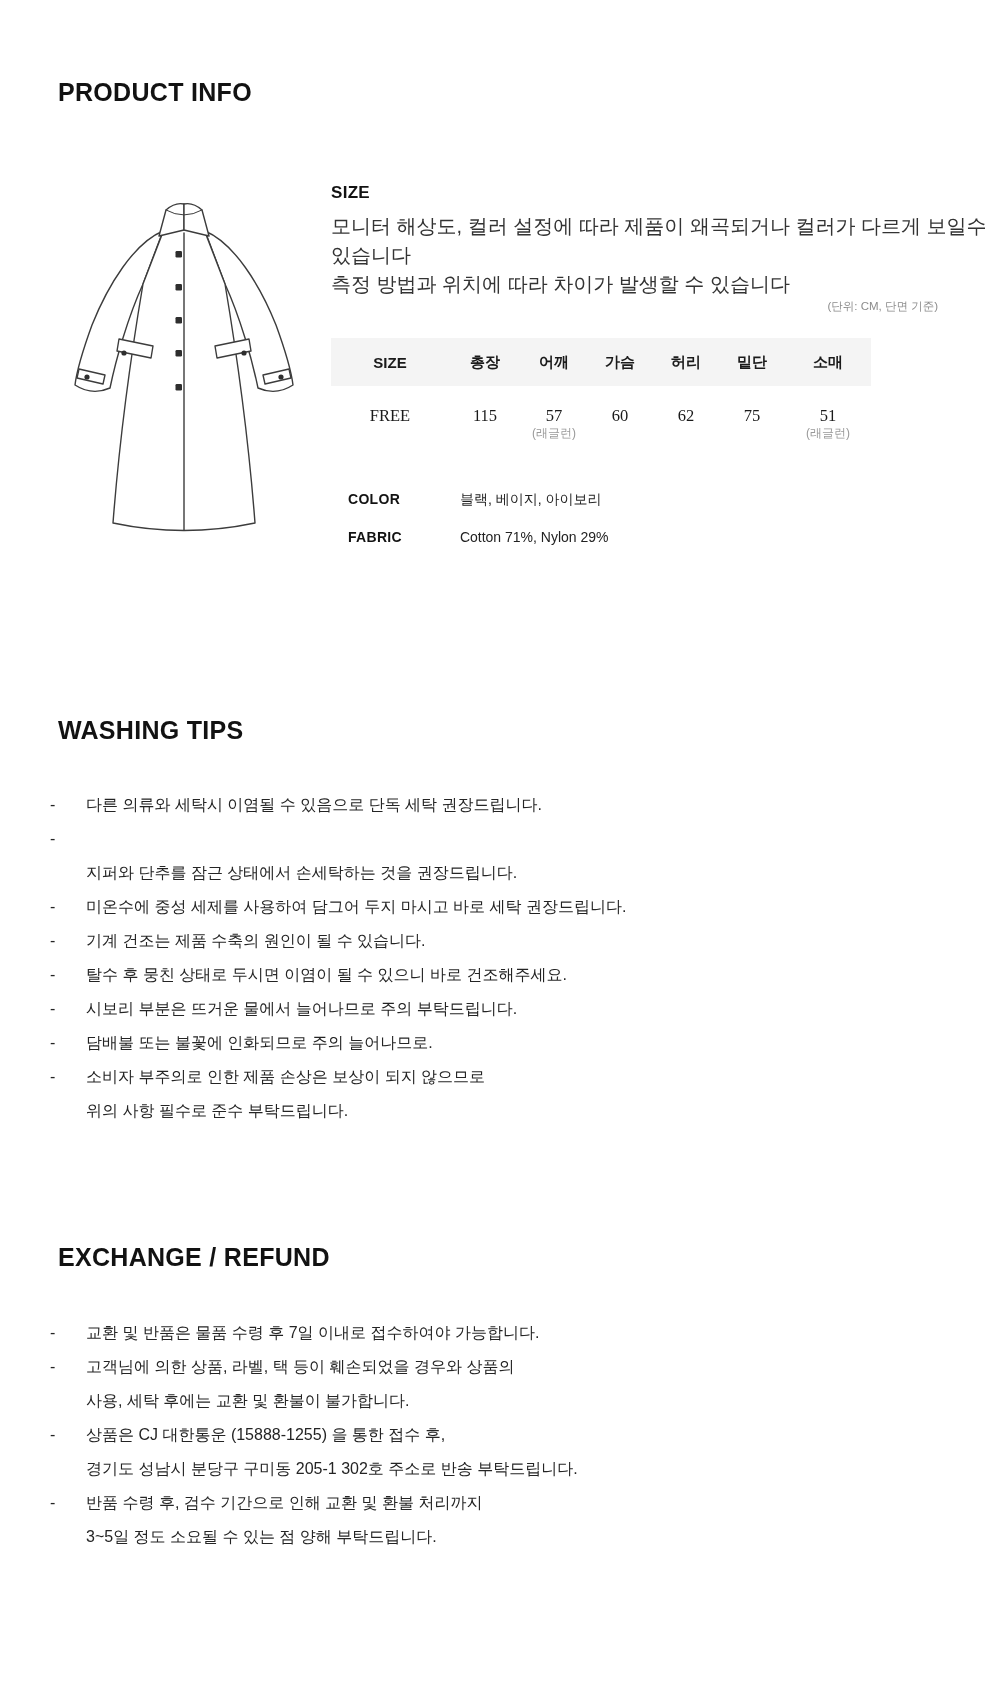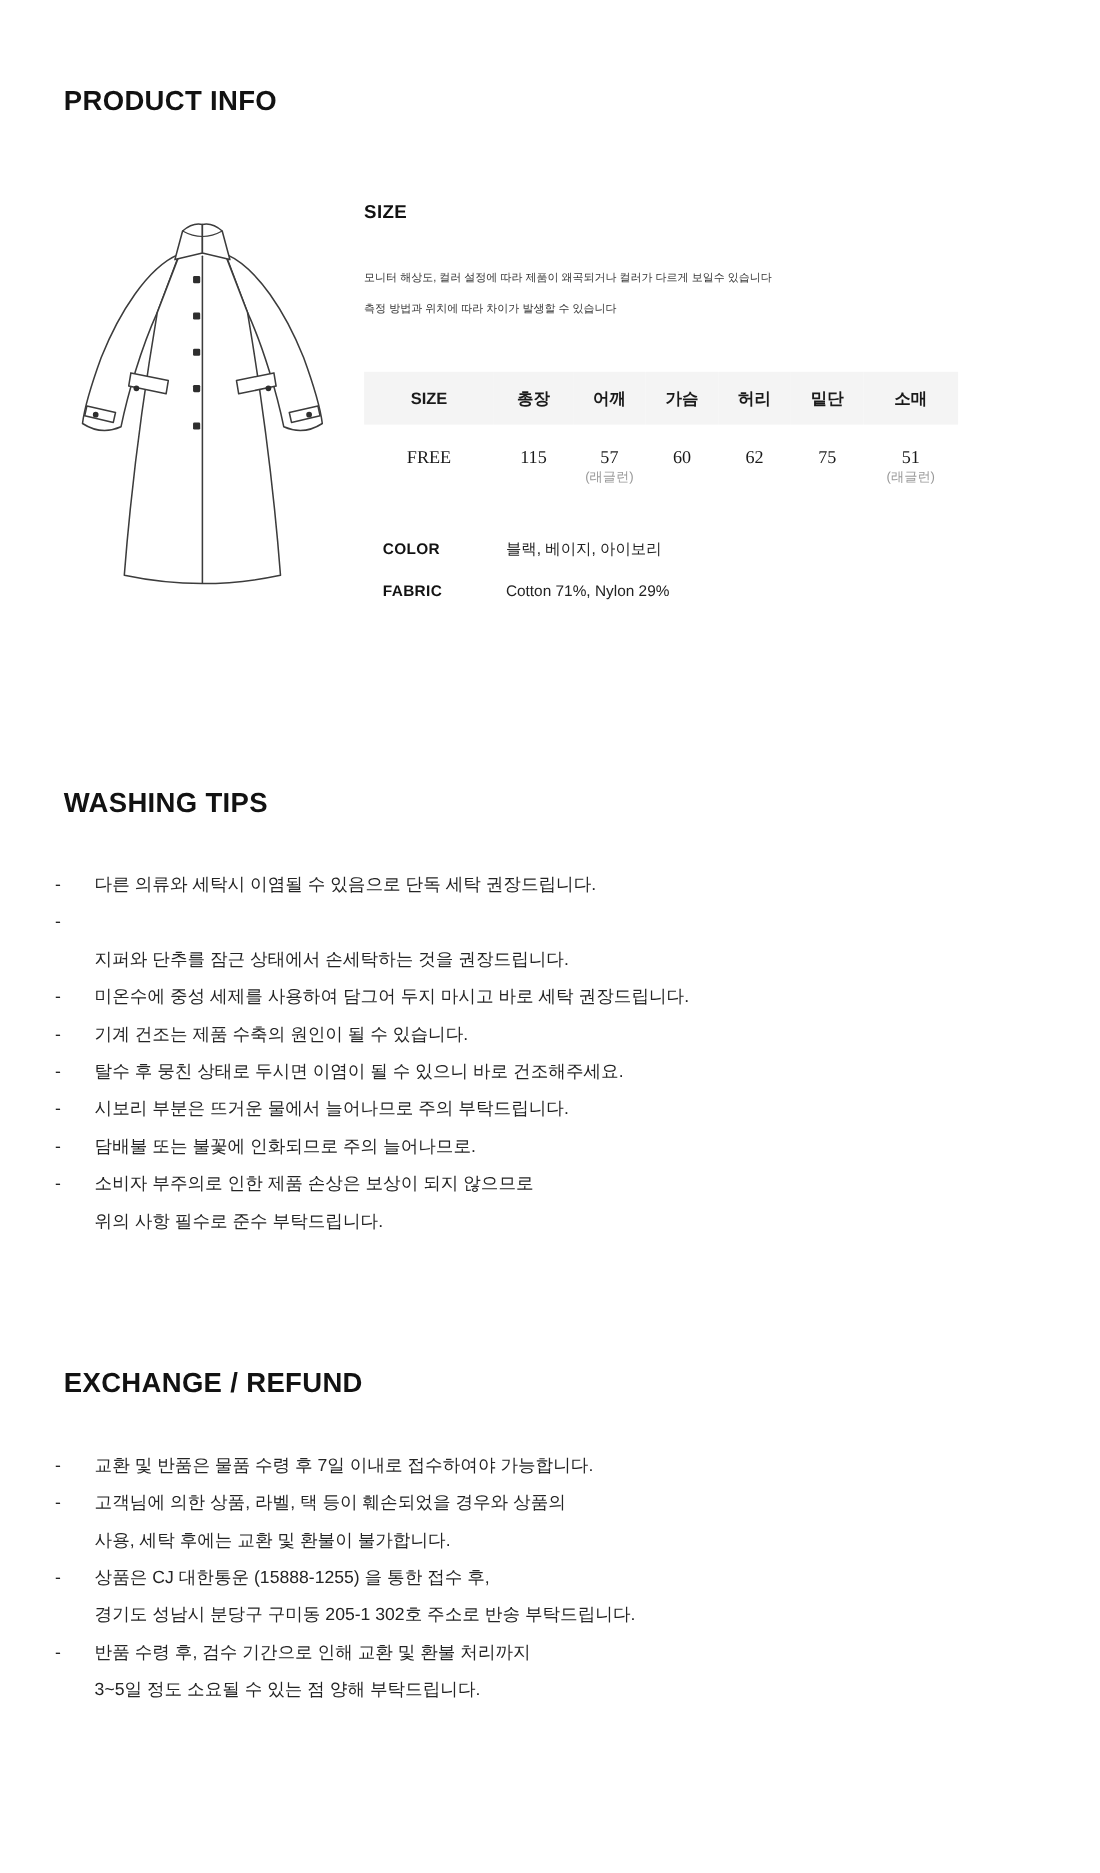--- a/index.html
+++ b/index.html
@@ -6,21 +6,21 @@
   body{font-family:"Liberation Sans",sans-serif;color:#222;}
   #page{position:relative;width:1000px;height:1703px;background:#ffffff;overflow:hidden;}
 
   .h-xl{font-size:25px;font-weight:800;color:#121212;letter-spacing:.3px;}
   .h-md{font-size:17px;font-weight:800;color:#121212;letter-spacing:.3px;}
 
   #product-title{position:absolute;left:58px;top:78px;}
   #coat-wrap{position:absolute;left:42px;top:183px;width:285px;height:362px;}
 
   #size-heading{position:absolute;left:331px;top:183px;}
-  #size-desc{position:absolute;left:331px;top:238px;font-size:10px;line-height:29px;color:#333;}
+  #size-desc{position:absolute;left:331px;top:212px;font-size:20px;line-height:29px;color:#333;}
   #unit-note{position:absolute;left:331px;top:299px;width:607px;text-align:right;font-size:11.5px;color:#8c8c8c;}
 
   #size-table{position:absolute;left:331px;top:338px;width:540px;}
   .size-grid{display:grid;grid-template-columns:118px 72px 66px 66px 66px 66px 86px;}
   .th{background:#f4f4f4;height:48px;display:flex;align-items:center;justify-content:center;
       font-size:15px;font-weight:700;color:#1a1a1a;}
   .td{padding-top:20px;text-align:center;}
   .td .val{font-size:16.5px;color:#1a1a1a;display:block;line-height:20px;font-family:Liberation Serif, serif;}
   .td .note{font-size:12px;color:#999;display:block;line-height:14px;min-height:14px;}
 
@@ -79,20 +79,21 @@
     </svg>
   </div>
 
   <div id="size-heading" class="h-md">SIZE</div>
 
   <div id="size-desc">
     <div>모니터 해상도, 컬러 설정에 따라 제품이 왜곡되거나 컬러가 다르게 보일수 있습니다</div>
     <div>측정 방법과 위치에 따라 차이가 발생할 수 있습니다</div>
   </div>
 
+  <div id="unit-note">(단위: CM, 단면 기준)</div>
 
   <div id="size-table">
     <div class="size-grid">
       <div class="th">SIZE</div>
       <div class="th">총장</div>
       <div class="th">어깨</div>
       <div class="th">가슴</div>
       <div class="th">허리</div>
       <div class="th">밑단</div>
       <div class="th">소매</div>

